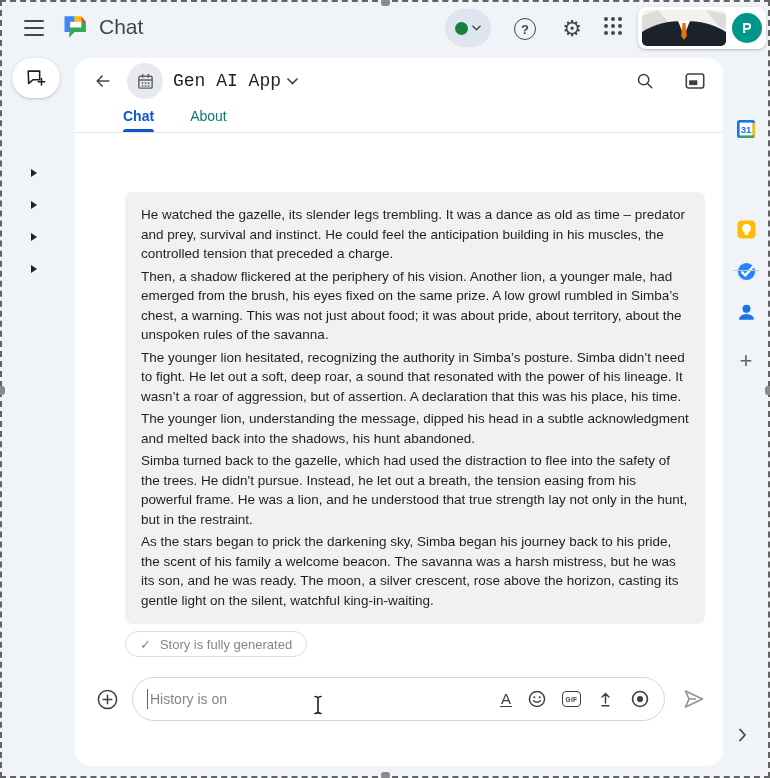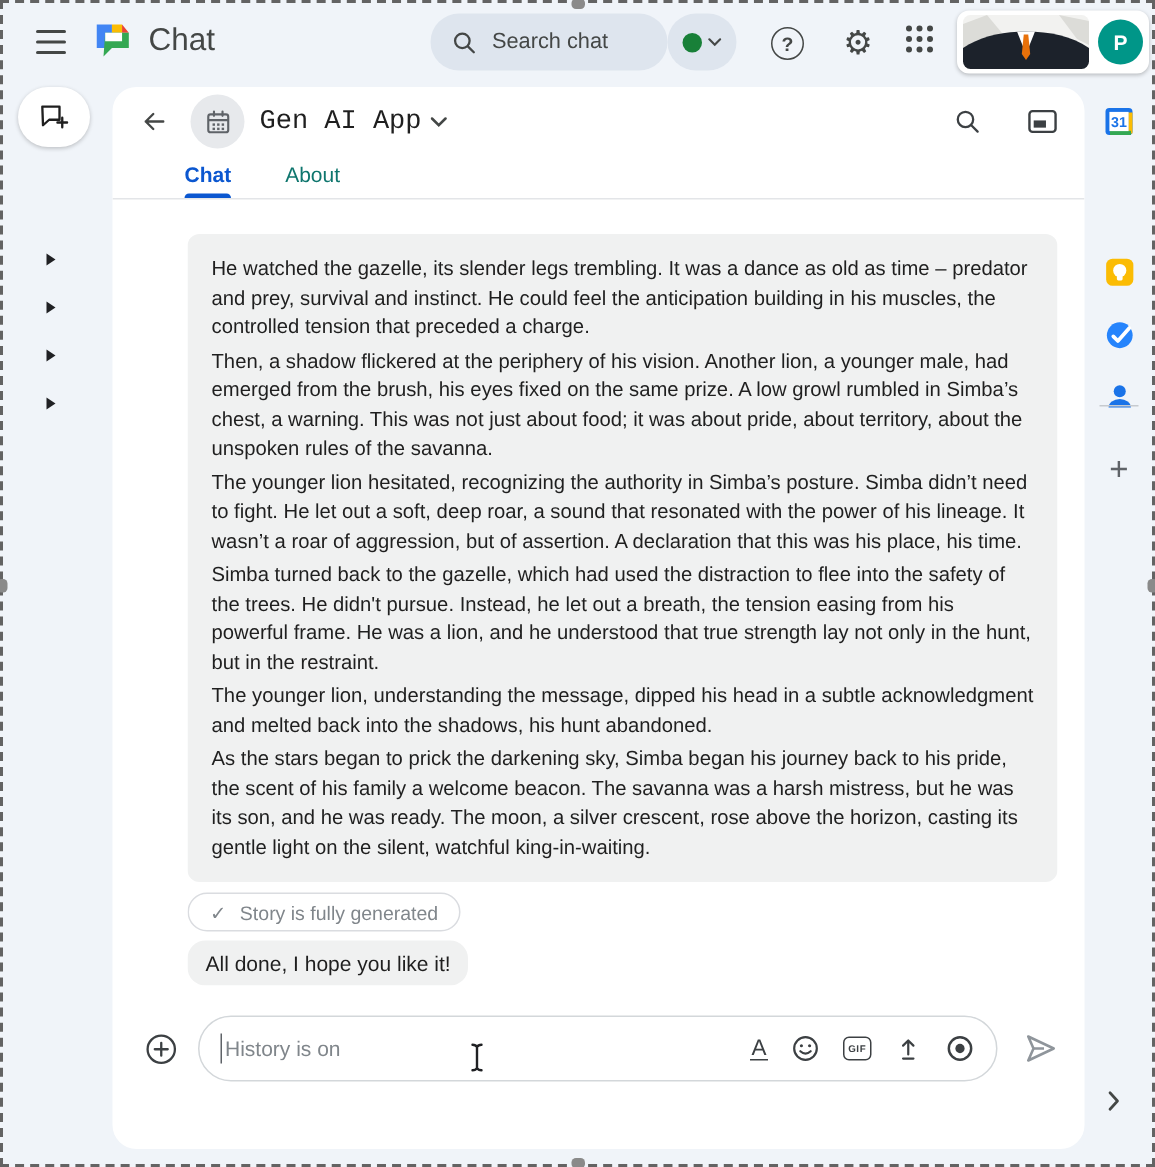--- a/index.html
+++ b/index.html
@@ -47,21 +47,21 @@
   .left-rail { position:absolute; top:56px; left:0; width:75px; bottom:0; }
   .new-chat-btn { position:absolute; left:12px; top:2px; width:48px; height:40px; background:#fff;
                   border-radius:20px; box-shadow:0 1px 3px rgba(0,0,0,.22); display:flex; align-items:center;
                   justify-content:center; cursor:pointer; }
   .tri { position:absolute; left:31px; width:0; height:0; border-left:6px solid #202124;
          border-top:4.5px solid transparent; border-bottom:4.5px solid transparent; cursor:pointer; }
 
   
   .right-rail { position:absolute; top:56px; right:0; width:47px; bottom:0; }
   .rail-icon { position:absolute; left:12px; width:22px; height:22px; display:flex; align-items:center;
-               justify-content:center; cursor:pointer; }
+               justify-content:center; cursor:pointer;margin-top:48px; }
   .rail-divider { position:absolute; left:10px; width:26px; height:1px; background:#c6cacf; }
   .rail-plus { font-size:22px; color:#5f6368; font-weight:400; }
   .rail-chevron { position:absolute; left:15px; cursor:pointer; }
 
   
   .panel { position:absolute; left:75px; top:58px; width:648px; height:708px; background:#fff;
            border-radius:16px; overflow:hidden; }
   .panel-header { position:absolute; top:0; left:0; right:0; height:46px; display:flex; align-items:center;
                   padding:0 16px; }
   .back-btn { width:24px; height:24px; display:flex; align-items:center; justify-content:center;
@@ -127,27 +127,20 @@
       <svg width="27" height="27" viewBox="0 0 24 24">
         <path d="M4 2h9v5H9v9H4z" fill="#4285f4"></path>
         <path d="M13 2h6v5h-6z" fill="#fbbc04"></path>
         <path d="M19 2l4 5h-4z" fill="#ea4335"></path>
         <path d="M9 7h14v9H13l-5 5z" fill="#34a853"></path>
         <rect x="9" y="7" width="10" height="5" fill="#ffffff"></rect>
       </svg>
     </div>
     <div class="app-name">Chat</div>
 
-    <div class="search-pill">
-      <svg width="17" height="17" viewBox="0 0 20 20">
-          <circle cx="8.5" cy="8.5" r="5.7" fill="none" stroke="#444746" stroke-width="1.8"></circle>
-          <line x1="13" y1="13" x2="17.5" y2="17.5" stroke="#444746" stroke-width="1.8" stroke-linecap="round"></line>
-        </svg>
-      <span class="ph">Search chat</span>
-    </div>
 
     <div class="status-pill">
       <span class="presence-dot"></span>
       <svg width="9" height="6" viewBox="0 0 10 6">
           <path d="M1 1l4 4 4-4" fill="none" stroke="#444746" stroke-width="1.6" stroke-linecap="round"></path>
         </svg>
     </div>
 
     <div class="tb-icon help-icon">?</div>
     <div class="tb-icon gear-icon">⚙</div>
@@ -277,31 +270,30 @@
     <div class="tabs">
       <div class="tab active">Chat</div>
       <div class="tab">About</div>
     </div>
 
     <div class="messages">
       <div class="story-bubble">
         <p>He watched the gazelle, its slender legs trembling. It was a dance as old as time – predator and prey, survival and instinct. He could feel the anticipation building in his muscles, the controlled tension that preceded a charge.</p>
         <p>Then, a shadow flickered at the periphery of his vision. Another lion, a younger male, had emerged from the brush, his eyes fixed on the same prize. A low growl rumbled in Simba’s chest, a warning. This was not just about food; it was about pride, about territory, about the unspoken rules of the savanna.</p>
         <p>The younger lion hesitated, recognizing the authority in Simba’s posture. Simba didn’t need to fight. He let out a soft, deep roar, a sound that resonated with the power of his lineage. It wasn’t a roar of aggression, but of assertion. A declaration that this was his place, his time.</p>
+        <p>The younger lion, understanding the message, dipped his head in a subtle acknowledgment and melted back into the shadows, his hunt abandoned.</p>
         <p>Simba turned back to the gazelle, which had used the distraction to flee into the safety of the trees. He didn't pursue. Instead, he let out a breath, the tension easing from his powerful frame. He was a lion, and he understood that true strength lay not only in the hunt, but in the restraint.</p>
-        <p>The younger lion, understanding the message, dipped his head in a subtle acknowledgment and melted back into the shadows, his hunt abandoned.</p>
         <p>As the stars began to prick the darkening sky, Simba began his journey back to his pride, the scent of his family a welcome beacon. The savanna was a harsh mistress, but he was its son, and he was ready. The moon, a silver crescent, rose above the horizon, casting its gentle light on the silent, watchful king-in-waiting.</p>
       </div>
 
       <div class="status-chip">
         <span class="check">✓</span>
         <span class="lbl">Story is fully generated</span>
       </div>
 
-      <div class="final-bubble">All done, I hope you like it!</div>
     </div>
 
     <div class="compose">
       <div class="plus-btn">
         <svg width="23" height="23" viewBox="0 0 24 24" fill="none" stroke="#3c4043" stroke-width="1.6" stroke-linecap="round">
             <circle cx="12" cy="12" r="9.5"></circle>
             <path d="M12 7.5v9M7.5 12h9"></path>
           </svg>
       </div>
 

